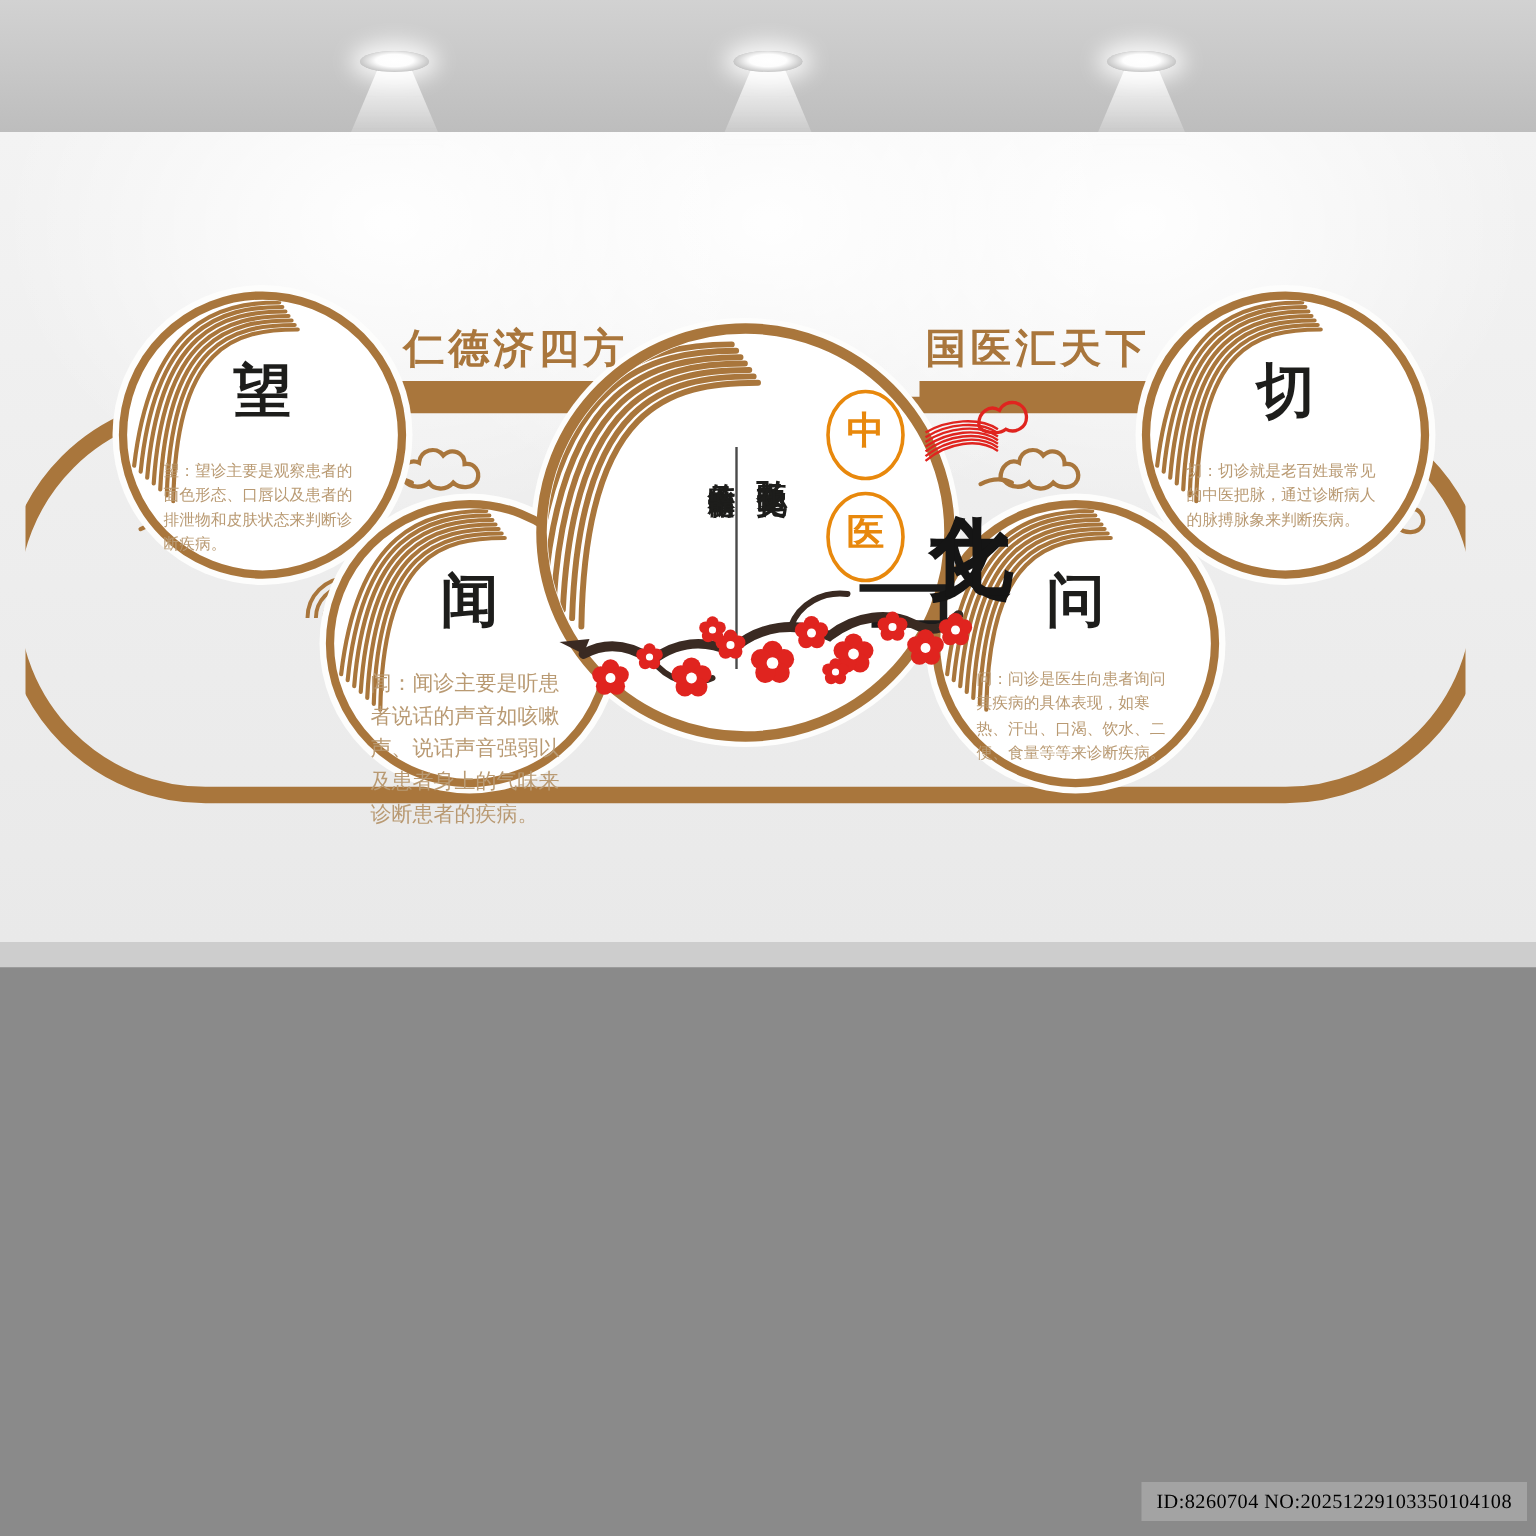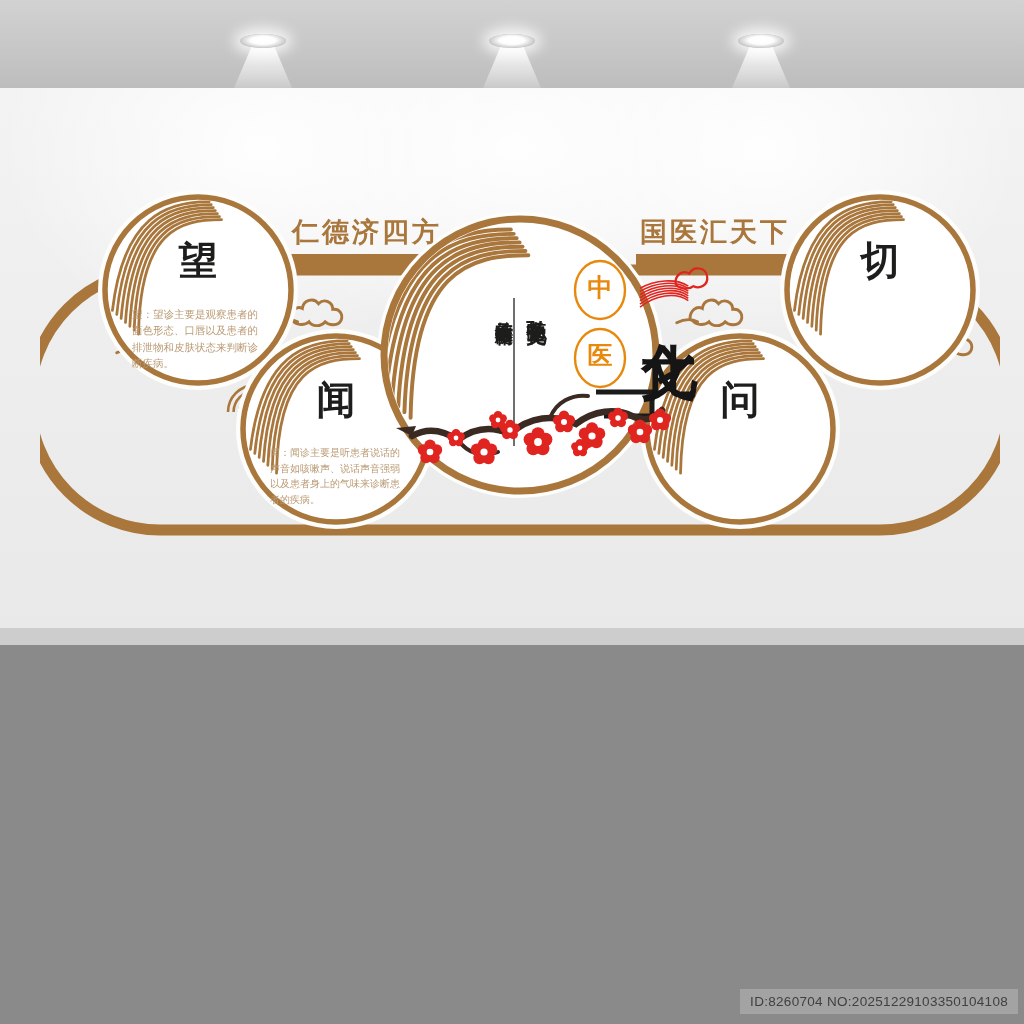--- a/index.html
+++ b/index.html
@@ -67,22 +67,22 @@
   .wenhua{
     color:#151515;font-weight:bold;
     font-family:"Liberation Serif","DejaVu Serif",serif;
   }
 
   
   .divider{position:absolute;left:0;top:628px;width:1024px;height:17px;background:#cdcdcd;}
   .lower{position:absolute;left:0;top:645px;width:1024px;height:379px;background:#8a8a8a;}
   .idbadge{
     position:absolute;right:6px;bottom:10px;
-    background:#a3a3a3;color:#404040;font-size:13.5px;
-    padding:5px 10px;letter-spacing:.3px;white-space:nowrap;
+    background:#a3a3a3;color:#000000;font-size:13.5px;
+    padding:5px 10px;letter-spacing:.3px;white-space:nowrap;font-family:Liberation Serif, serif;
   }
 </style>
 </head>
 <body>
 
 <div id="stage">
 
   <div class="scene">
     <div class="ceiling"></div>
     <div class="wall"></div>
@@ -92,21 +92,21 @@
       </div>
     <div class="lamp l2">
         <div class="beam"></div>
         <div class="bulb"></div>
       </div>
     <div class="lamp l3">
         <div class="beam"></div>
         <div class="bulb"></div>
       </div>
 
-    <div class="art" id="art-main" style="left:40px;top:180px;">
+    <div class="art" id="art-main" style="left:17px;top:180px;">
         <svg width="960" height="420" viewBox="0 0 960 420">
           <path d="M120,90 L840,90 A130,130 0 0 1 840,350 L120,350 A130,130 0 0 1 120,90 Z" fill="none" stroke="#A9763C" stroke-width="11"></path>
           <rect x="232" y="74" width="182" height="11" fill="#A9763C"></rect>
           <rect x="596" y="74" width="182" height="11" fill="#A9763C"></rect>
           <rect x="218" y="236" width="110" height="11" fill="#A9763C"></rect>
           <rect x="640" y="236" width="112" height="11" fill="#A9763C"></rect>
           <g transform="translate(250,118) scale(0.95)">
             <path d="M0,22 c0,-9 7,-14 13,-11 c1,-9 12,-12 17,-5 c6,-6 15,-2 15,6 c7,-1 11,5 9,11 c-3,7 -13,6 -17,2 c-5,6 -14,5 -17,0 c-4,4 -13,4 -17,-1 Z" fill="none" stroke="#A9763C" stroke-width="3"></path>
             <path d="M-14,26 c8,-4 16,-4 22,-1" fill="none" stroke="#A9763C" stroke-width="3" stroke-linecap="round"></path>
           </g>
@@ -311,23 +311,25 @@
             <circle cx="616.3557314357867" cy="245.01590536512467" r="5.2" fill="#E0241F"></circle>
             <circle cx="614.1034495989701" cy="238.08409463487533" r="5.2" fill="#E0241F"></circle>
             <circle cx="620" cy="240" r="3" fill="#ffffff"></circle>
           </g>
         </svg>
         <div class="txt headline" style="left: 236px; top: 34px; width: 182px;;font-size:27px;text-align:center;">仁德济四方</div>
         <div class="txt headline" style="left: 600px; top: 34px; width: 182px;;font-size:27px;">国医汇天下</div>
         <div class="txt bigchar" style="left: 113px; top: 54px; width: 90px;;font-size:39px;text-align:center;">望</div>
         <div class="txt body-txt" style="left: 92px; top: 126px; width: 132px;;font-size:10.5px;">望：望诊主要是观察患者的面色形态、口唇以及患者的排泄物和皮肤状态来判断诊断疾病。</div>
         <div class="txt bigchar" style="left: 251px; top: 193px; width: 90px;;font-size:39px;text-align:center;">闻</div>
-        <div class="txt body-txt" style="left: 230px; top: 265px; width: 132px;;font-size:10px;">闻：闻诊主要是听患者说话的声音如咳嗽声、说话声音强弱以及患者身上的气味来诊断患者的疾病。</div>
+        <div class="txt body-txt" style="left: 230px; top: 265px; width: 132px;;font-size:14px;">闻：闻诊主要是听患者说话的声音如咳嗽声、说话声音强弱以及患者身上的气味来诊断患者的疾病。</div>
         <div class="txt bigchar" style="left: 655px; top: 193px; width: 90px;;font-size:39px;text-align:center;">问</div>
+        <div class="txt body-txt" style="left: 634px; top: 265px; width: 132px;;font-size:10.5px;">问：问诊是医生向患者询问其疾病的具体表现，如寒热、汗出、口渴、饮水、二便、食量等等来诊断疾病。</div>
         <div class="txt bigchar" style="left: 795px; top: 54px; width: 90px;;font-size:39px;text-align:center;">切</div>
+        <div class="txt body-txt" style="left: 774px; top: 126px; width: 132px;;font-size:10.5px;">切：切诊就是老百姓最常见的中医把脉，通过诊断病人的脉搏脉象来判断疾病。</div>
         <div class="txt zhong-yi" style="left: 544px; top: 92px; width: 32px;;font-size:25px;line-height:32px;">中</div>
         <div class="txt zhong-yi" style="left: 544px; top: 160px; width: 32px;;font-size:25px;line-height:32px;">医</div>
         <div class="txt vtxt" style="left: 484px; top: 124px;;font-size:20px;letter-spacing:1px;">弘扬中医文化</div>
         <div class="txt vtxt" style="left: 452px; top: 128px;;font-size:18px;letter-spacing:1px;">传承中医精髓</div>
         <div class="txt wenhua" style="left: 600px; top: 118px;;font-size:56px;line-height:60px;writing-mode:vertical-rl;text-orientation:upright;">文化</div>
       </div>
   </div>
 
   <div class="divider"></div>
   <div class="lower">

